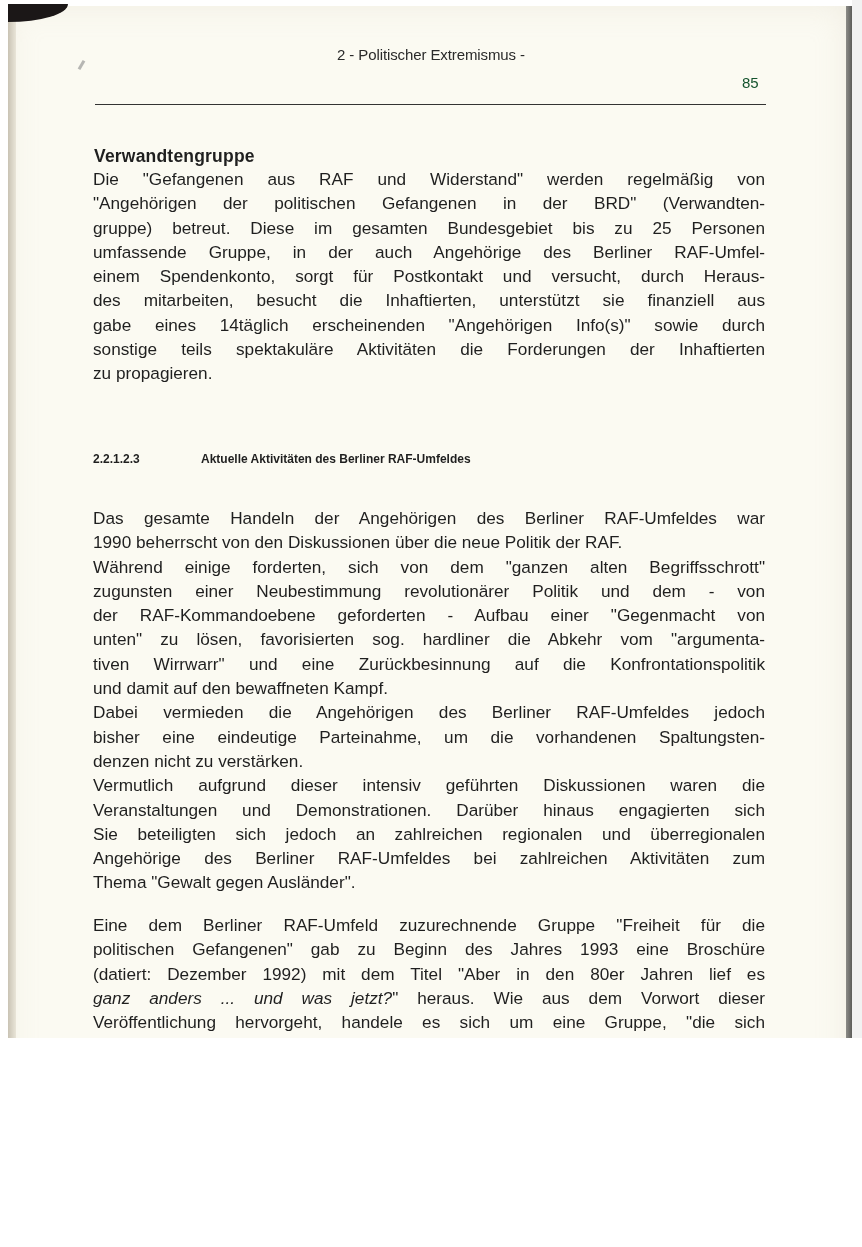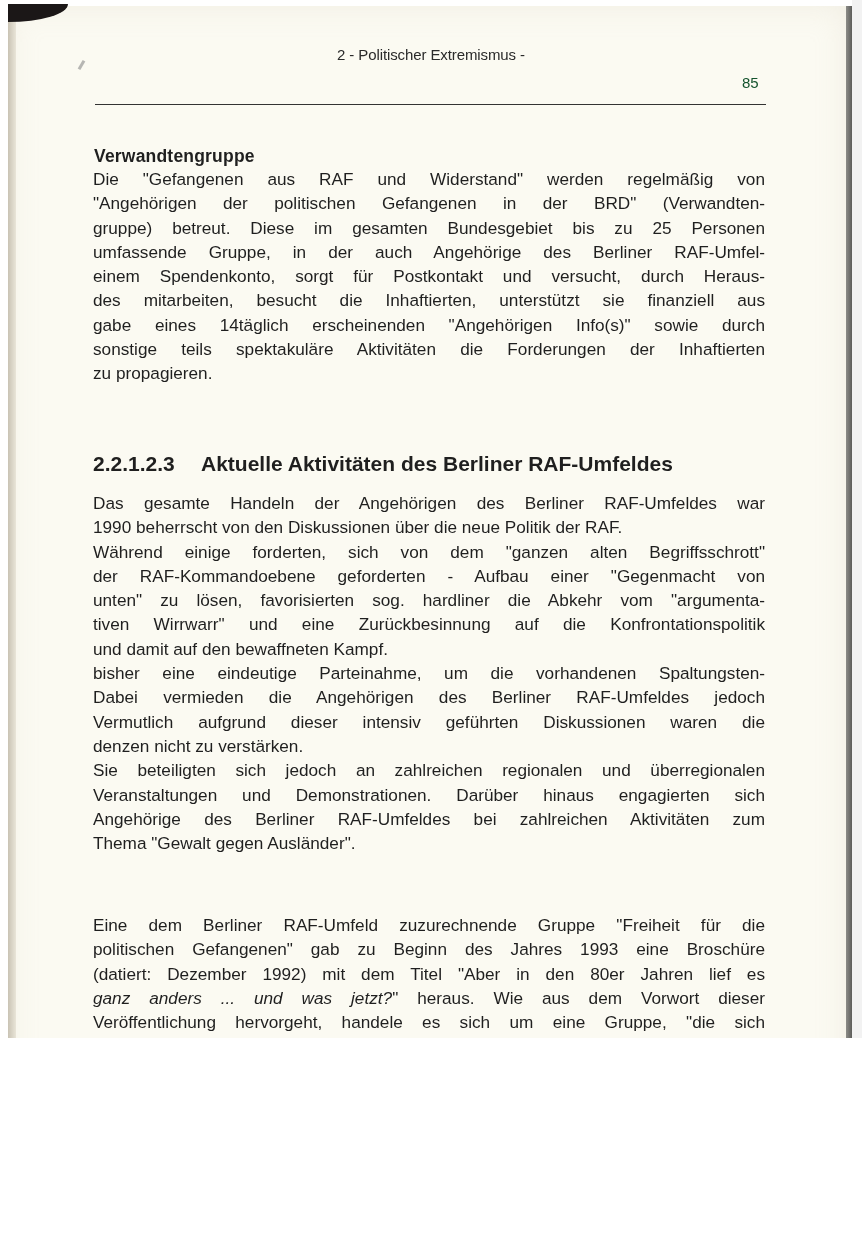--- a/index.html
+++ b/index.html
@@ -124,30 +124,30 @@
       color: #1f1f1f;
       letter-spacing: 0.2px;
       margin-top: 12px;
     }
     .heading-2 {
       position: absolute;
       left: 93px;
       top: 452px;
       font-family: "Liberation Sans", sans-serif;
       font-weight: bold;
-      font-size: 21px;
+      font-size: 12px;
       color: #1f1f1f;
       white-space: nowrap;
     }
     .heading-2 .num {
       display: inline-block;
       width: 108px;
     }
     .p1 { top: 167px; }
-    .p2 { top: 491px; }
+    .p2 { top: 506px; }
     .p3 { top: 913px; }
     em { font-style: italic; }
     .specks {
       position: absolute;
       left: 80px;
       top: 60px;
       width: 3px;
       height: 10px;
       background: #888;
       transform: rotate(30deg);
@@ -185,30 +185,31 @@
   </div>
 
   <div class="heading-2">
     <span class="num">2.2.1.2.3</span><span>Aktuelle Aktivitäten des Berliner RAF-Umfeldes</span>
   </div>
 
   <div class="body-text p2">
     <span class="line">Das gesamte Handeln der Angehörigen des Berliner RAF-Umfeldes war</span>
     <span class="line last">1990 beherrscht von den Diskussionen über die neue Politik der RAF.</span>
     <span class="line">Während einige forderten, sich von dem "ganzen alten Begriffsschrott"</span>
+    <span class="line">zugunsten einer Neubestimmung revolutionärer Politik und dem - von</span>
     <span class="line">der RAF-Kommandoebene geforderten - Aufbau einer "Gegenmacht von</span>
     <span class="line">unten" zu lösen, favorisierten sog. hardliner die Abkehr vom "argumenta-</span>
     <span class="line">tiven Wirrwarr" und eine Zurückbesinnung auf die Konfrontationspolitik</span>
     <span class="line last">und damit auf den bewaffneten Kampf.</span>
+    <span class="line">Dabei vermieden die Angehörigen des Berliner RAF-Umfeldes jedoch</span>
     <span class="line">bisher eine eindeutige Parteinahme, um die vorhandenen Spaltungsten-</span>
-    <span class="line">Dabei vermieden die Angehörigen des Berliner RAF-Umfeldes jedoch</span>
+    <span class="line last">denzen nicht zu verstärken.</span>
     <span class="line">Vermutlich aufgrund dieser intensiv geführten Diskussionen waren die</span>
-    <span class="line last">denzen nicht zu verstärken.</span>
+    <span class="line">Veranstaltungen und Demonstrationen. Darüber hinaus engagierten sich</span>
     <span class="line">Sie beteiligten sich jedoch an zahlreichen regionalen und überregionalen</span>
-    <span class="line">Veranstaltungen und Demonstrationen. Darüber hinaus engagierten sich</span>
     <span class="line">Angehörige des Berliner RAF-Umfeldes bei zahlreichen Aktivitäten zum</span>
     <span class="line last">Thema "Gewalt gegen Ausländer".</span>
   </div>
 
   <div class="body-text p3">
     <span class="line">Eine dem Berliner RAF-Umfeld zuzurechnende Gruppe "Freiheit für die</span>
     <span class="line">politischen Gefangenen" gab zu Beginn des Jahres 1993 eine Broschüre</span>
     <span class="line">(datiert: Dezember 1992) mit dem Titel "Aber in den 80er Jahren lief es</span>
     <span class="line" id="italic-line"><em>ganz anders ... und was jetzt?</em>" heraus. Wie aus dem Vorwort dieser</span>
     <span class="line">Veröffentlichung hervorgeht, handele es sich um eine Gruppe, "die sich</span>

